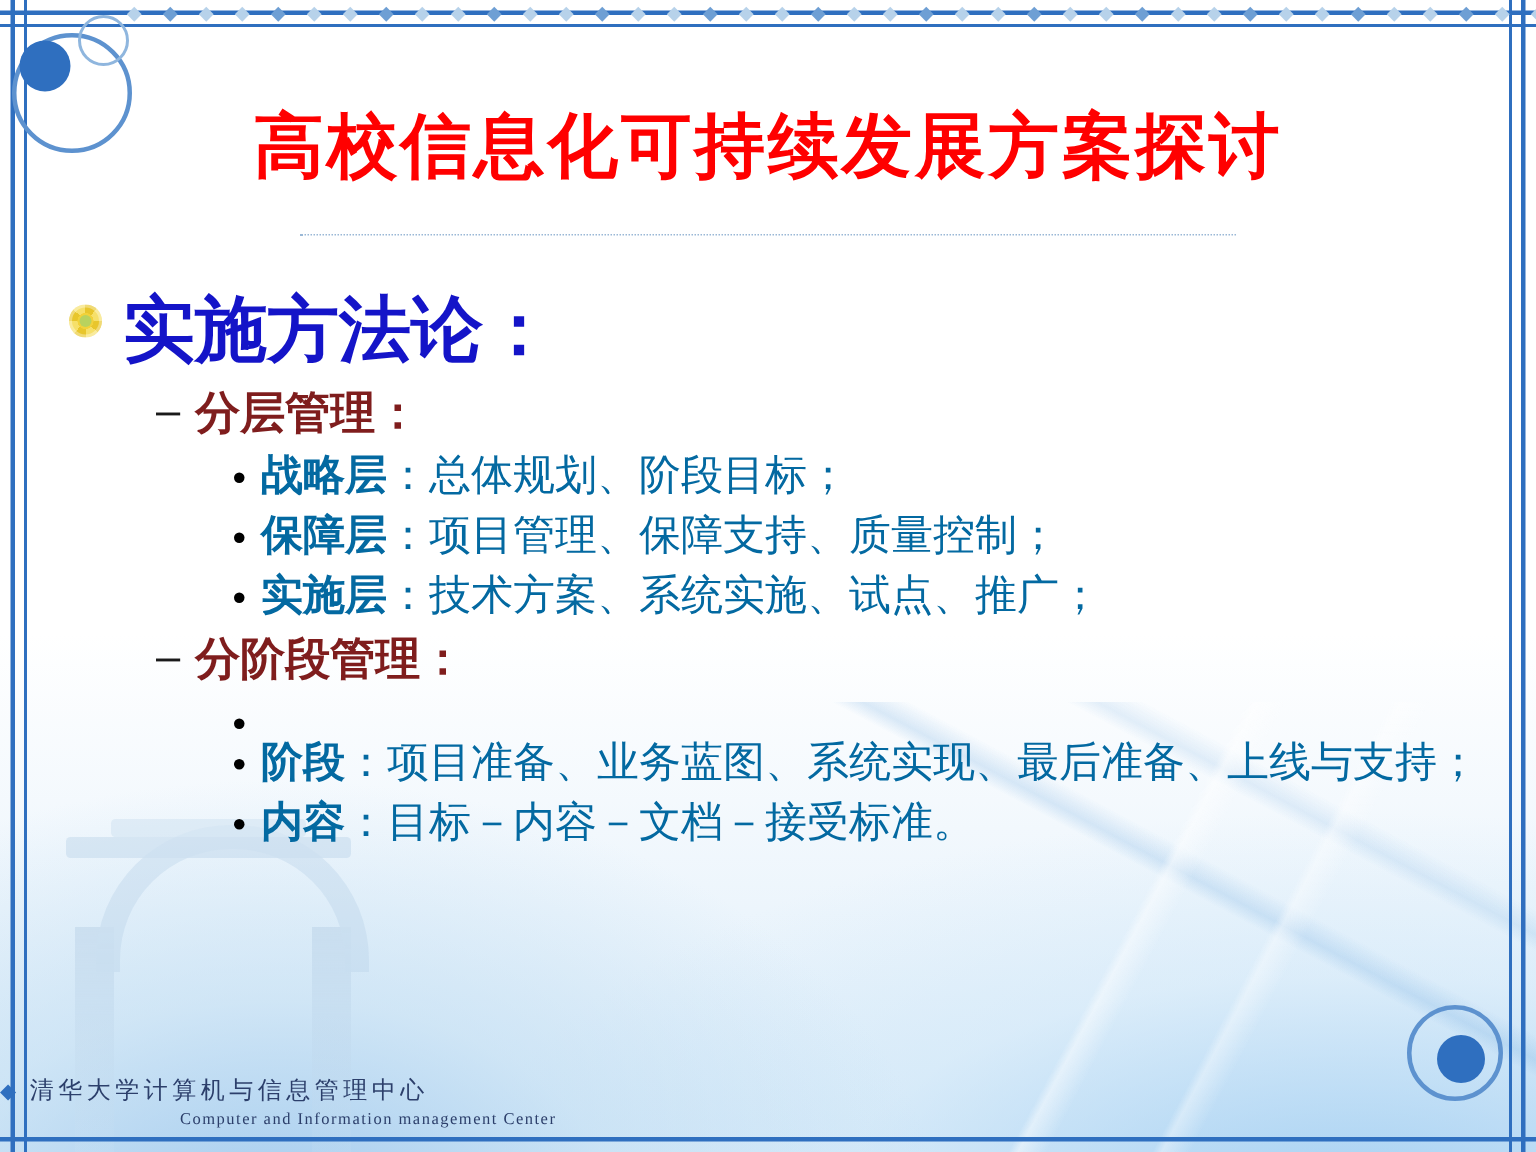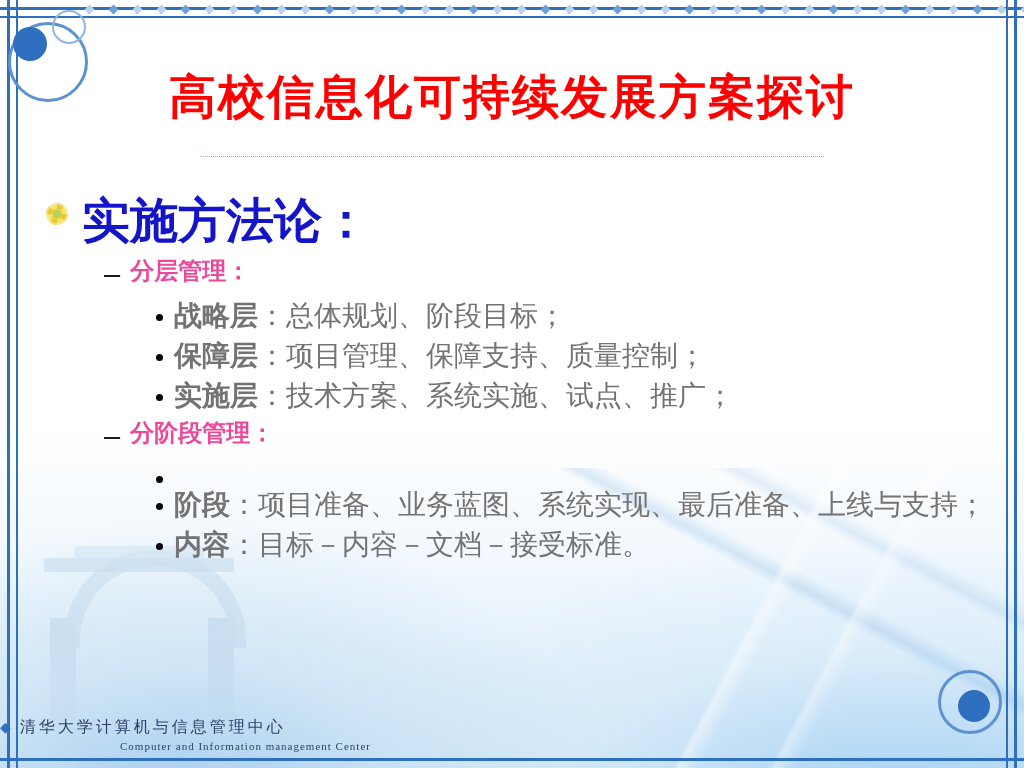--- a/index.html
+++ b/index.html
@@ -220,44 +220,44 @@
     gap: 10px;
     margin: 4px 0 2px 58px;
   }
   .dash {
     color: #1a1a1a;
     font-size: 29px;
     line-height: 1.3;
     flex: none;
   }
   .lvl2-text {
-    color: #ec4899;
+    color: #7f1d1d;
     font-weight: bold;
-    font-size: 24px;
+    font-size: 30px;
     font-family: "DejaVu Sans", "Liberation Sans", sans-serif;
     line-height: 1.3;
     text-align: right;
   }
 
   .lvl3 {
     display: flex;
     align-items: flex-start;
     gap: 11px;
     margin: 3px 0 3px 110px;
   }
   .dot {
     flex: none;
     width: 7px;
     height: 7px;
     border-radius: 50%;
     background: #000;
     margin-top: 17px;
   }
   .lvl3-text {
-    color: #737373;
+    color: #0369a1;
     font-size: 28px;
     font-family: "DejaVu Sans", "Liberation Sans", sans-serif;
     line-height: 1.33;
     max-width: 830px;
   }
   .lvl3-text b { font-weight: bold; }
 
   
   .footer {
     position: absolute;

